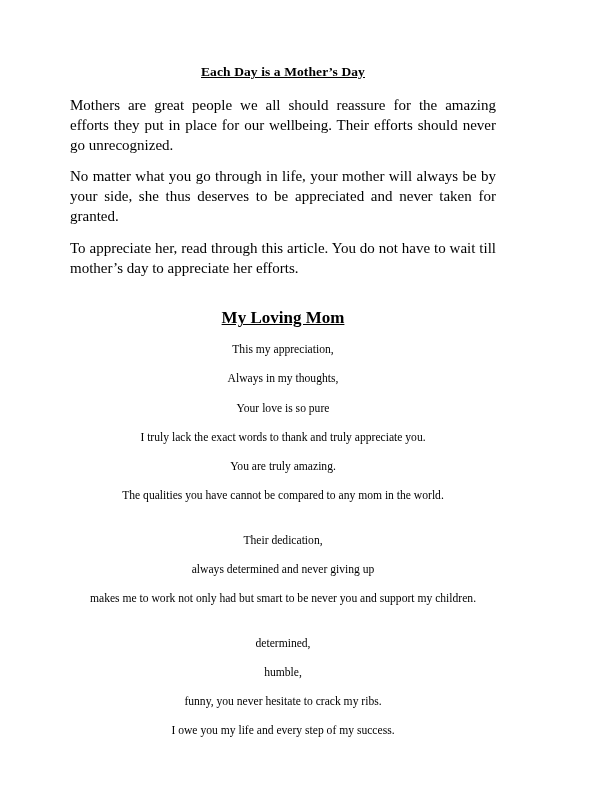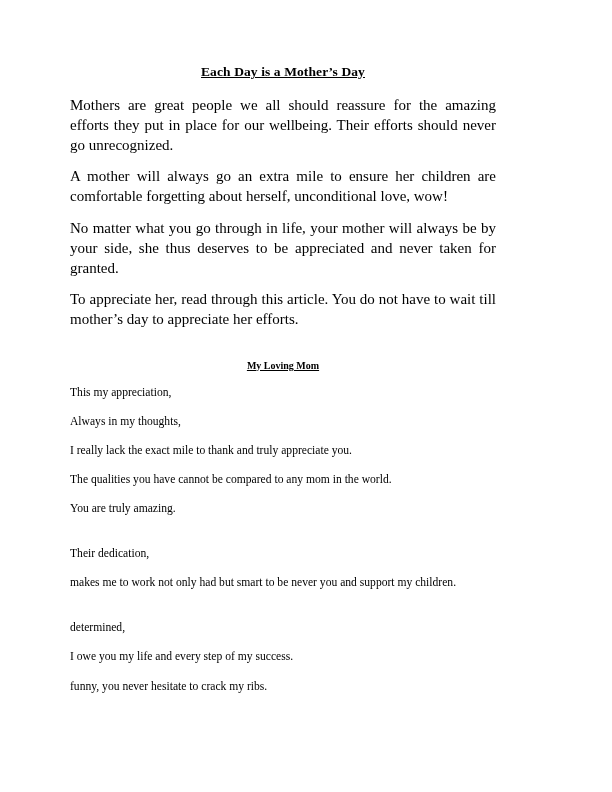--- a/index.html
+++ b/index.html
@@ -30,67 +30,70 @@
     letter-spacing: 0.1px;
   }
   .para {
     font-size: 15px;
     line-height: 1.32;
     text-align: justify;
     margin: 0 0 12px 0;
   }
   .section-title {
     text-align: center;
-    font-size: 10px;
+    font-size: 17px;
     font-weight: bold;
     text-decoration: underline;
     margin: 30px 0 14px 0;
   }
   .poem-line {
+    text-align: center;
     font-size: 11.6px;
     line-height: 1.3;
     margin: 0 0 14px 0;
   }
   .poem-line.wrapped {
     padding: 0 6px;
   }
   .stanza-gap {
     height: 16px;
   }
 </style>
 </head>
 <body>
 
 <div class="page">
 
   <h1 class="doc-title">Each Day is a Mother’s Day</h1>
 
   <p class="para">Mothers are great people we all should reassure for the amazing efforts they put in place for our wellbeing. Their efforts should never go unrecognized.</p>
-  <p class="para">A mother will always go an extra mile to ensure her children are comfortable forgetting about herself, unconditional love, wow!</p>
   <p class="para">No matter what you go through in life, your mother will always be by your side, she thus deserves to be appreciated and never taken for granted.</p>
   <p class="para">To appreciate her, read through this article. You do not have to wait till mother’s day to appreciate her efforts.</p>
 
   <h2 class="section-title">My Loving Mom</h2>
 
   <div class="stanza">
     <p class="poem-line">This my appreciation,</p>
     <p class="poem-line">Always in my thoughts,</p>
-    <p class="poem-line">I really lack the exact mile to thank and truly appreciate you.</p>
+    <p class="poem-line">Your love is so pure</p>
+    <p class="poem-line">I truly lack the exact words to thank and truly appreciate you.</p>
+    <p class="poem-line">You are truly amazing.</p>
     <p class="poem-line">The qualities you have cannot be compared to any mom in the world.</p>
-    <p class="poem-line">You are truly amazing.</p>
   </div>
 
   <div class="stanza-gap"></div>
 
   <div class="stanza">
     <p class="poem-line">Their dedication,</p>
+    <p class="poem-line">always determined and never giving up</p>
     <p class="poem-line">makes me to work not only had but smart to be never you and support my children.</p>
   </div>
 
   <div class="stanza-gap"></div>
 
   <div class="stanza">
     <p class="poem-line">determined,</p>
+    <p class="poem-line">humble,</p>
+    <p class="poem-line">funny, you never hesitate to crack my ribs.</p>
     <p class="poem-line">I owe you my life and every step of my success.</p>
-    <p class="poem-line">funny, you never hesitate to crack my ribs.</p>
   </div>
 
 </div>
 
 </body></html>

